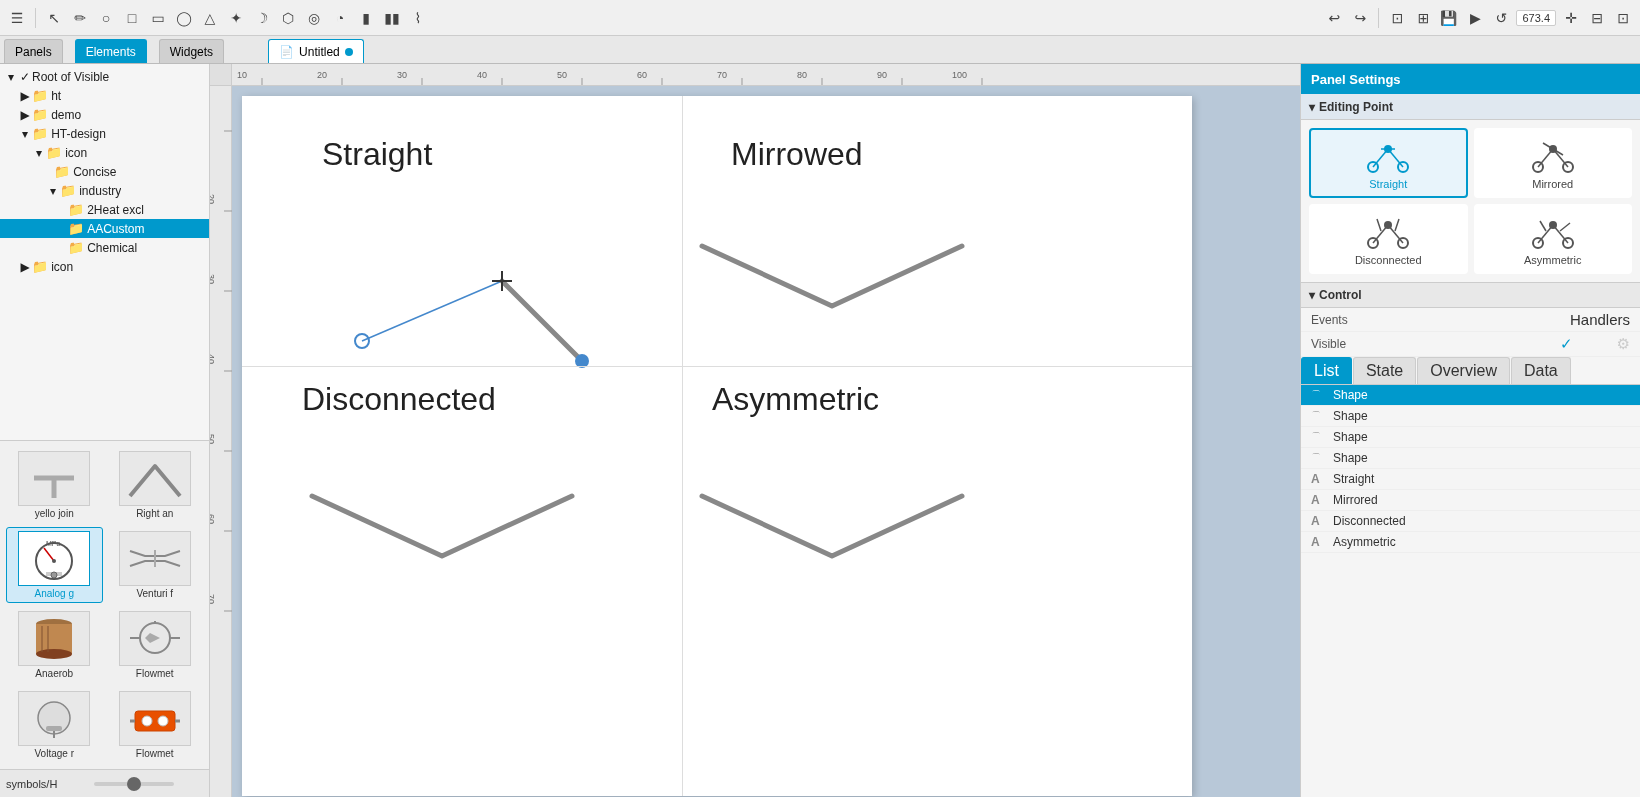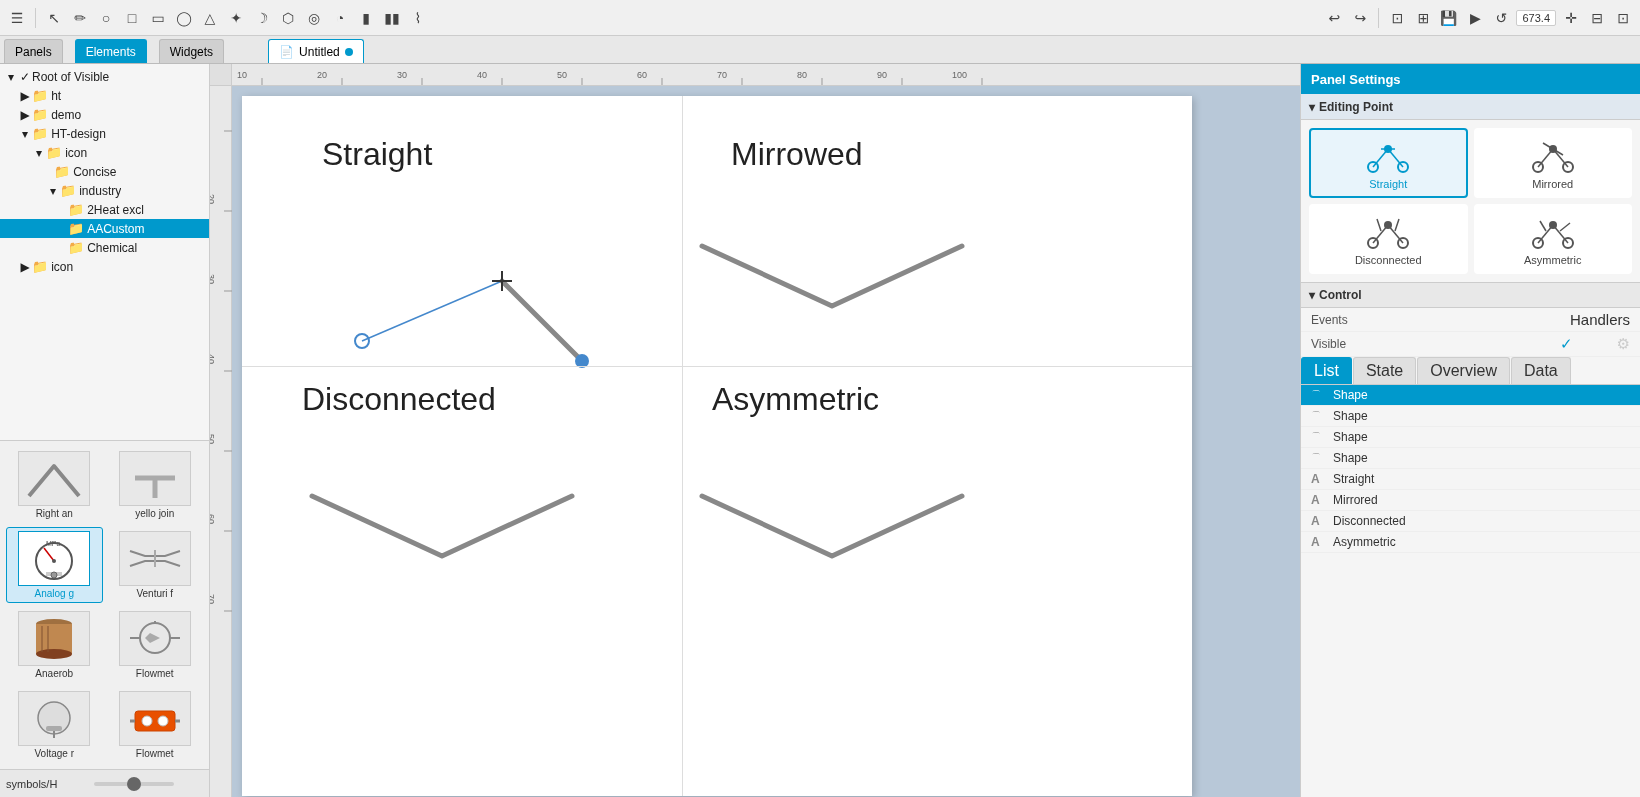--- a/index.html
+++ b/index.html
@@ -398,33 +398,33 @@
         <span class="folder-icon" style="color:#c8a000">📁</span>
         <span class="tree-label">icon</span>
       </div>
     </div>
 
     <div class="thumb-grid">
 
       <div class="thumb-item">
         <div class="thumb-img">
           <svg width="60" height="45" viewBox="0 0 60 45">
-            <path d="M5,40 L30,10 L55,40" fill="none" stroke="#888" stroke-width="4" stroke-linejoin="round"></path>
-          </svg>
-        </div>
-        <div class="thumb-label">Right an</div>
+            <path d="M10,22 L50,22 M30,22 L30,42" fill="none" stroke="#aaa" stroke-width="5"></path>
+          </svg>
+        </div>
+        <div class="thumb-label">yello join</div>
       </div>
 
       <div class="thumb-item">
         <div class="thumb-img">
           <svg width="60" height="45" viewBox="0 0 60 45">
-            <path d="M10,22 L50,22 M30,22 L30,42" fill="none" stroke="#aaa" stroke-width="5"></path>
-          </svg>
-        </div>
-        <div class="thumb-label">yello join</div>
+            <path d="M5,40 L30,10 L55,40" fill="none" stroke="#888" stroke-width="4" stroke-linejoin="round"></path>
+          </svg>
+        </div>
+        <div class="thumb-label">Right an</div>
       </div>
 
       <div class="thumb-item selected">
         <div class="thumb-img" style="background:#fff; border-color:#0099cc;">
           <svg width="60" height="45" viewBox="0 0 60 45">
             <circle cx="30" cy="25" r="18" fill="none" stroke="#555" stroke-width="2"></circle>
             <path d="M30,25 L20,12" stroke="#cc0000" stroke-width="1.5"></path>
             <circle cx="30" cy="25" r="2" fill="#555"></circle>
             <rect x="22" y="36" width="16" height="4" fill="#ccc"></rect>
             <circle cx="30" cy="39" r="3" fill="#999" stroke="#666" stroke-width="1"></circle>

